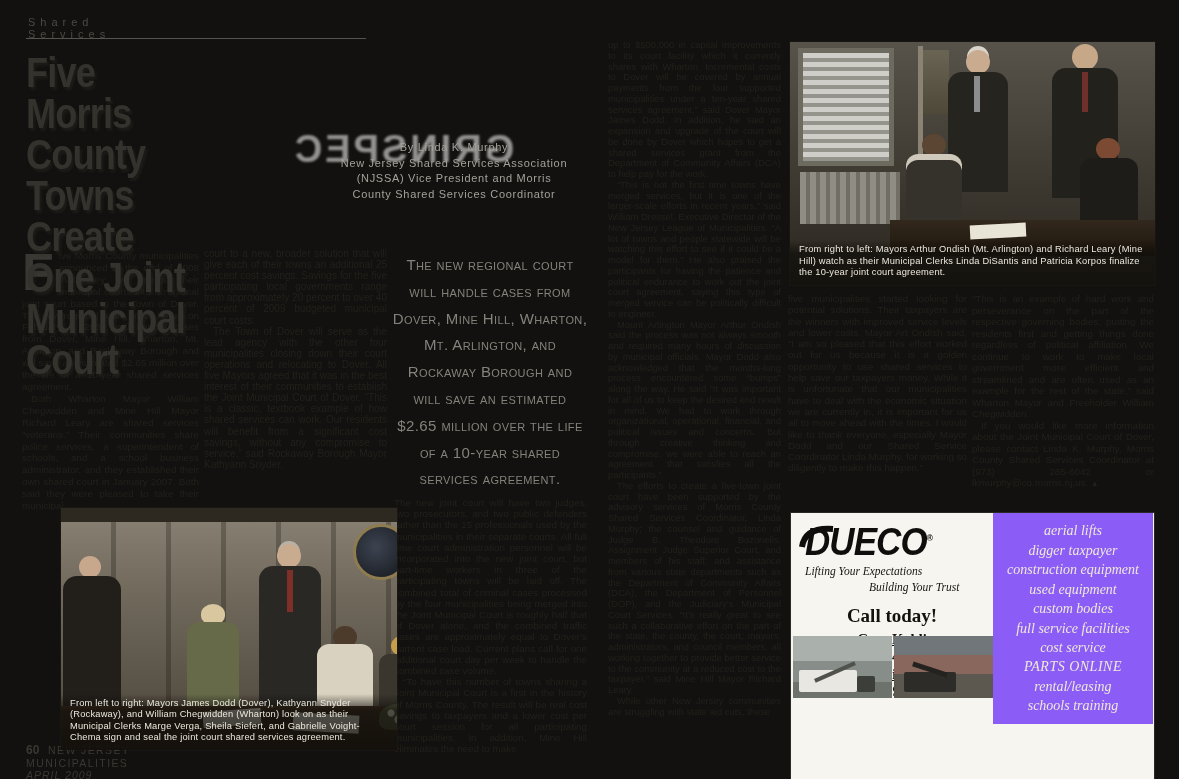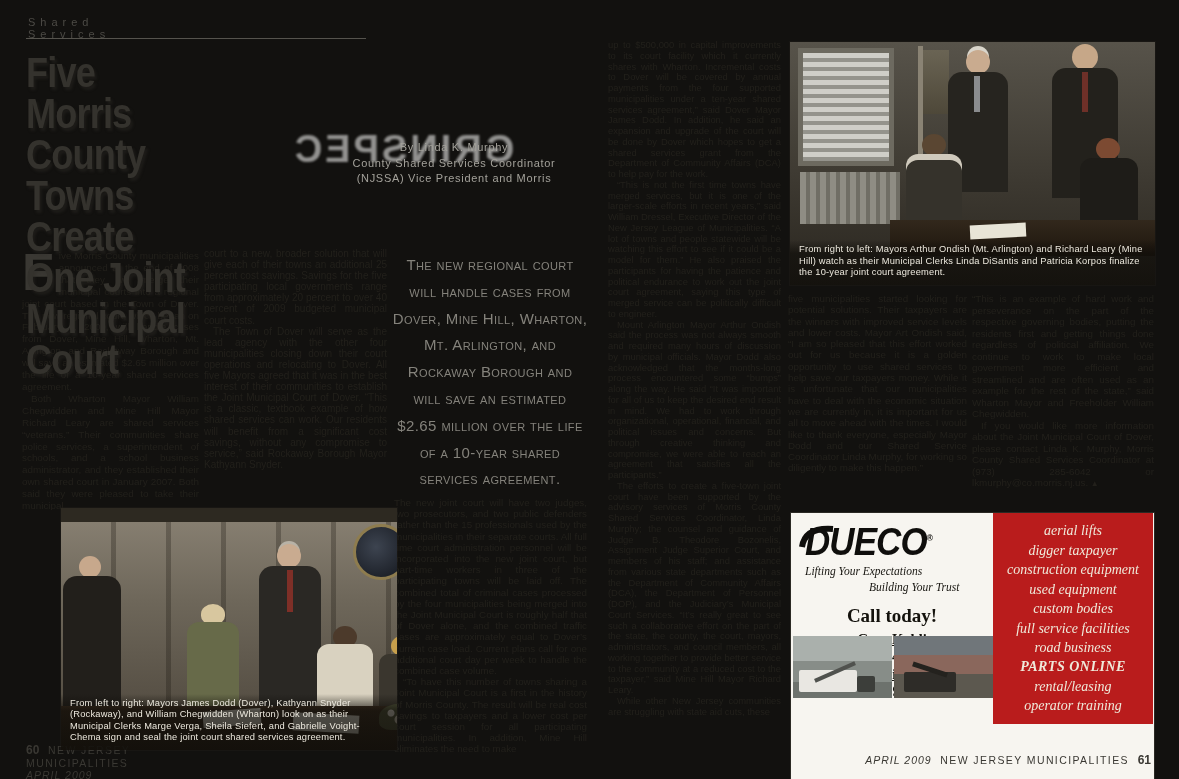--- a/index.html
+++ b/index.html
@@ -69,21 +69,21 @@
   .photo .caption {
     position:absolute; left:0; right:0; bottom:0; z-index:9; padding:4px 9px 6px 9px;
     color:#ece8dd; font-size:9.3px; line-height:11.6px; letter-spacing:.2px;
     background:linear-gradient(180deg, rgba(16,14,10,0) 0%, rgba(16,14,10,.72) 30%, rgba(16,14,10,.82) 100%);
   }
   .abs { position:absolute; }
   
   #ad { position:absolute; left:790px; top:512px; width:365px; height:304px;
     background:#f7f5f0; border:1.5px solid #2b2924; }
   #ad-left { position:absolute; left:0; top:0; width:202px; height:211px; background:#f7f5f0; }
-  #ad-right { position:absolute; left:202px; top:0; width:160px; height:211px; background:#b91c1c;
+  #ad-right { position:absolute; left:202px; top:0; width:160px; height:211px; background:#8b5cf6;
     display:flex; flex-direction:column; justify-content:center; text-align:center; }
   #ad-bar { position:absolute; left:0; bottom:0; width:362px; height:26px; background:#161511;
     color:#f3efe4; font-family:"Liberation Serif", serif; font-weight:bold; font-style:italic; font-size:15px; }
   #ad-bar .url-left  { position:absolute; left:12px; top:3px;text-decoration:underline; }
   #ad-bar .url-right { position:absolute; right:12px; top:3px; }
   #ad-logo { position:absolute; left:14px; top:8px; font-weight:bold; font-style:italic;
     font-size:38px; letter-spacing:-1px; color:#0f0e0c; transform:scaleX(.92); transform-origin:left; }
   #ad-logo sup { font-size:9px; font-style:normal; }
   #ad-swoosh { position:absolute; left:8px; top:10px; }
   .tagline { position:absolute; font-family:"Liberation Serif", serif; font-style:italic; font-size:11.5px; color:#16140f; }
@@ -93,21 +93,21 @@
     font-family:"Liberation Serif", serif; font-weight:bold; font-size:19px; color:#14120d; }
   .contact { position:absolute; left:0; width:202px; text-align:center;
     font-family:"Liberation Serif", serif; font-weight:bold; font-size:14.5px; color:#14120d; }
   .contact.name { text-decoration:underline; }
   #c1n { top:118px; } #c1p { top:135px; } #c2n { top:153px; } #c2p { top:170px; }
   .ad-photo { position:absolute; bottom:26px; height:62px; overflow:hidden; }
   #ad-photo-1 { left:2px; width:99px; background:linear-gradient(180deg,#aab0ac 0 40%,#878d88 40% 75%,#6d726d 75%); }
   #ad-photo-2 { left:103px; width:99px; background:linear-gradient(180deg,#70767a 0 30%,#8a675c 30% 62%,#5c584f 62%); }
   .service { font-family:"Liberation Serif", serif; font-style:italic; font-size:14px;
     line-height:19.4px; color:#efe9da; }
-  .service.strong { font-weight:bold; letter-spacing:.5px; }
+  .service.strong { font-weight:normal; letter-spacing:.5px; }
 </style>
 </head>
 <body>
 
 <div id="stage">
 
   <div class="page" id="page-left">
 
     <div class="kicker" style="left:28px; top:16px;">Shared Services</div>
     <div class="kicker-rule" style="left:26px; top:38px; width:340px;"></div>
@@ -116,22 +116,23 @@
 
     <div class="abs" style="left:26px; top:52px; z-index:2;">
       <div class="title-line">Five Morris County</div>
       <div class="title-line">Towns Create</div>
       <div class="title-line">One Joint</div>
       <div class="title-line">Municipal Court</div>
     </div>
 
     <div id="byline">
       <div>By Linda K. Murphy</div>
+      <div>New Jersey Shared Services Association</div>
+      <div>(NJSSA) Vice President and Morris</div>
       <div>County Shared Services Coordinator</div>
-      <div>(NJSSA) Vice President and Morris</div>
     </div>
 
     <div class="col" id="l-col1">
       <p><span class="dropcap">F</span><span>ive Morris County municipalities announced at the end of 2008 that they will merge their municipal courts into a regional joint court based in the Town of Dover. The new regional court, which began on February 1, 2009, will handle cases from Dover, Mine Hill, Wharton, Mt. Arlington, and Rockaway Borough and will save an estimated $2.65 million over the life of a 10-year shared services agreement.</span></p>
       <p class="ind">Both Wharton Mayor William Chegwidden and Mine Hill Mayor Richard Leary are shared services “veterans.” Their communities share police services, a superintendent of schools, and a school business administrator, and they established their own shared court in January 2007. Both said they were pleased to take their municipal</p>
     </div>
 
     <div class="col" id="l-col2">
       <p>court to a new, broader solution that will give each of their towns an additional 25 percent cost savings. Savings for the five participating local governments range from approximately 20 percent to over 40 percent of 2009 budgeted municipal court costs.</p>
       <p class="ind">The Town of Dover will serve as the lead agency with the other four municipalities closing down their court operations and relocating to Dover. All five Mayors agreed that it was in the best interest of their communities to establish the Joint Municipal Court of Dover. “This is a classic, textbook example of how shared services can work. Our residents will benefit from a significant cost savings, without any compromise to service,” said Rockaway Borough Mayor Kathyann Snyder.</p>
@@ -244,31 +245,26 @@
         <div class="abs" style="left:18px;bottom:26px;width:36px;height:5px;background:#24221e;transform:rotate(18deg);"></div>
       </div>
     </div>
     <div id="ad-right">
       <div class="service">aerial lifts</div>
       <div class="service">digger taxpayer</div>
       <div class="service">construction equipment</div>
       <div class="service">used equipment</div>
       <div class="service">custom bodies</div>
       <div class="service">full service facilities</div>
-      <div class="service">road business</div>
+      <div class="service">cost service</div>
       <div class="service strong">PARTS ONLINE</div>
       <div class="service">rental/leasing</div>
-      <div class="service">operator training</div>
+      <div class="service">schools training</div>
     </div>
     <div id="ad-bar">
       <span class="url-left">www.dueco.com</span>
       <span class="url-right">www.into.com</span>
     </div>
   </div>
 
-  <div class="footer" style="position:absolute; right:28px; top:753px; z-index:30;">
-    <i>APRIL 2009</i>&nbsp;
-    <span>NEW JERSEY MUNICIPALITIES</span>&nbsp;
-    <b>61</b>
-  </div>
 
   <div id="gutter"></div>
 </div>
 
 </body></html>

